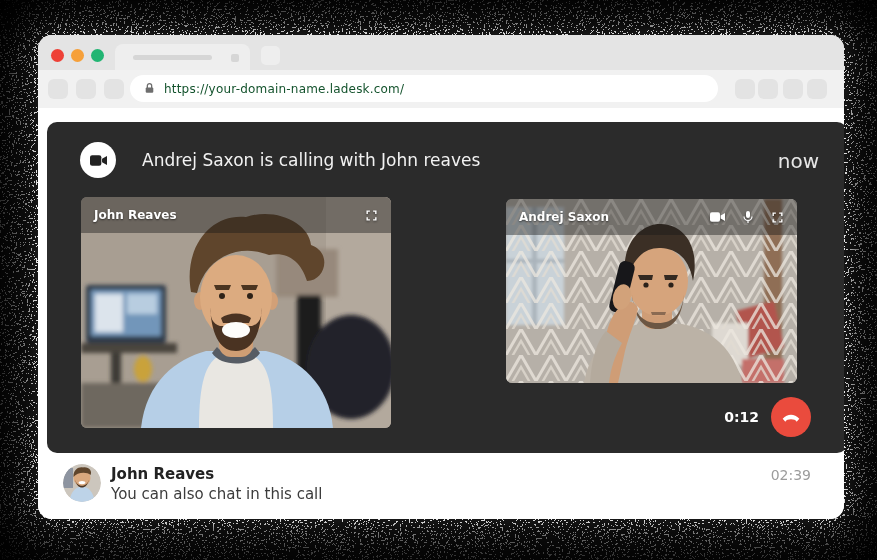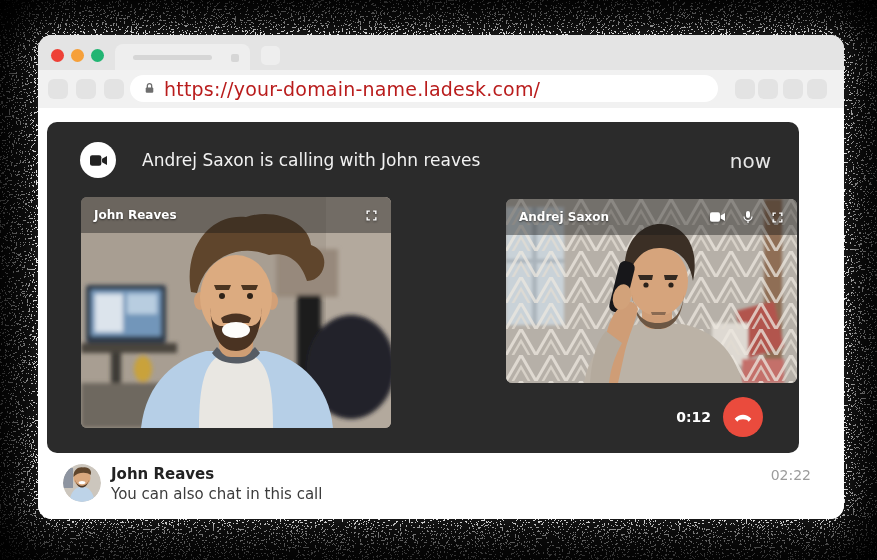--- a/index.html
+++ b/index.html
@@ -25,25 +25,25 @@
   .tab{position:absolute;left:77px;top:9px;width:135px;height:26px;background:#eeeeee;border-radius:8px 8px 0 0;}
   .tab-line{position:absolute;left:18px;top:11px;width:79px;height:5px;background:#d6d6d6;border-radius:2.5px;}
   .tab-close{position:absolute;right:11px;top:10px;width:8px;height:8px;background:#d6d6d6;border-radius:2px;}
   .tab-new{position:absolute;left:223px;top:11px;width:19px;height:19px;background:#eeeeee;border-radius:5px;}
   .toolbar{position:relative;height:38px;background:#f1f1f1;}
   .ph-sq{position:absolute;top:9px;width:20px;height:20px;background:#e3e3e3;border-radius:6px;}
   .urlbar{
     position:absolute;left:92px;top:5px;width:588px;height:27px;background:#fff;border-radius:14px;
     display:flex;align-items:center;padding-left:13px;box-sizing:border-box;gap:8px;
   }
-  .url-text{font-size:19px;color:#b91c1c;letter-spacing:.2px;}
+  .url-text{font-size:12px;color:#14532d;letter-spacing:.2px;}
   .page{position:relative;height:411px;background:#fff;}
   
   .call-panel{
-    position:absolute;left:9px;top:14px;width:752px;height:331px;background:#2b2b2b;border-radius:10px;
+    position:absolute;left:9px;top:14px;width:752px;height:331px;background:#2b2b2b;border-radius:10px;padding-left:48px;
   }
   .call-head{position:absolute;left:33px;top:20px;display:flex;align-items:center;gap:26px;}
   .cam-circle{width:36px;height:36px;border-radius:50%;background:#fff;display:flex;align-items:center;justify-content:center;}
   .call-title{font-size:17px;color:#f2f2f2;}
   .call-now{position:absolute;right:28px;top:27px;font-size:20px;color:#e6e6e6;}
   .feed{position:absolute;border-radius:6px;overflow:hidden;background:#555;}
   .feed-left{left:34px;top:75px;width:310px;height:231px;}
   .feed-right{left:459px;top:77px;width:291px;height:184px;text-align:right;}
   .feed svg.scene{position:absolute;left:0;top:0;width:100%;height:100%;display:block;}
   .feed-bar{
@@ -263,17 +263,17 @@
             <path d="M10.5 13 C10 5.5 16 2.5 20 3.5 C26 2.5 29.5 7.5 27.5 11 C24 7.5 14 8 10.5 13 Z" fill="#5f452c"></path>
             <path d="M12 15 C13 21 16 23.5 19 23.5 C22 23.5 25 21 26 15 C25 19.5 22.5 21.8 19 21.8 C15.5 21.8 13 19.5 12 15 Z" fill="#4a3524"></path>
             <ellipse cx="19" cy="18.6" rx="3.4" ry="1.7" fill="#fff"></ellipse>
           </g>
         </svg>
       </span>
       <span class="chat-texts">
         <span class="chat-name" style="display:block">John Reaves</span>
         <span class="chat-msg" style="display:block">You can also chat in this call</span>
       </span>
-      <span class="chat-time">02:22</span>
+      <span class="chat-time">02:39</span>
     </div>
 
   </div>
 </div>
 
 </body></html>

